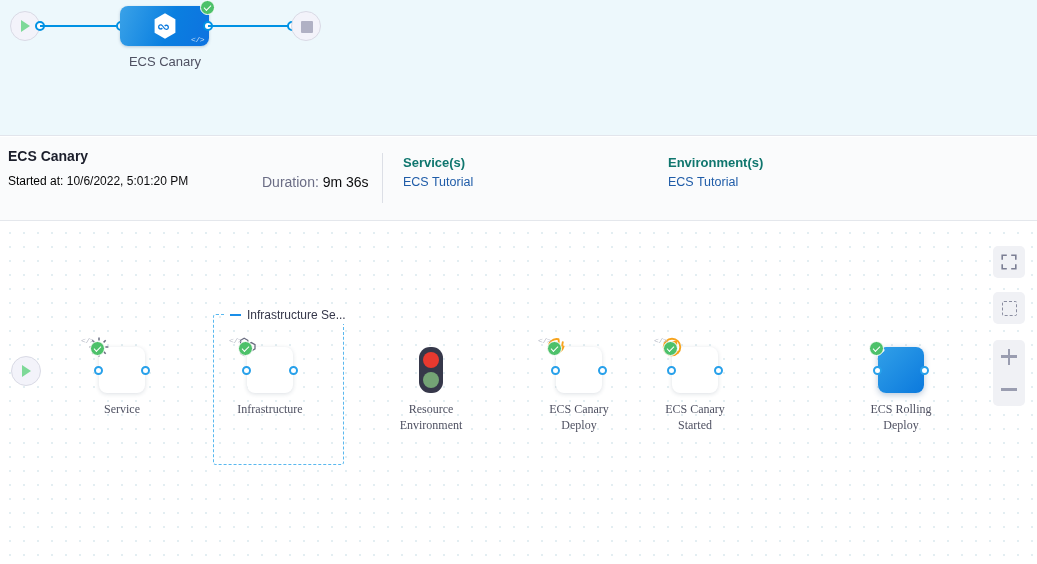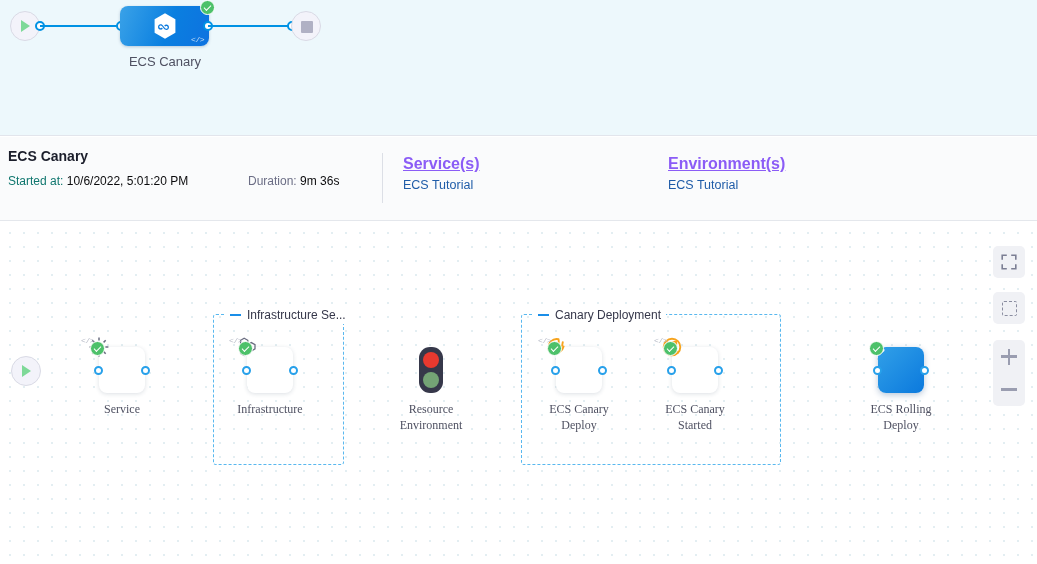--- a/index.html
+++ b/index.html
@@ -76,31 +76,31 @@
     position:absolute; left:0; top:137px; width:1037px; height:84px;
     background:#fafbfc; border-bottom:1px solid #e4e7ec;
   }
   .d-title{
     position:absolute; left:8px; top:11px;
     font-size:14px; font-weight:bold; color:#1b1e2b;
   }
   .d-started{
     position:absolute; left:8px; top:37px; font-size:12px; color:#0b0b0d;
   }
-  .d-started .lbl{ color:#0f766e; }
+  .d-started .lbl{ color:#000000; }
   .d-duration{
-    position:absolute; left:248px; top:37px; font-size:12px; color:#0b0b0d;
+    position:absolute; left:262px; top:37px; font-size:14px; color:#0b0b0d;
   }
   .d-duration .lbl{ color:#6b6d85; }
   .d-sep{
     position:absolute; left:382px; top:16px; width:1px; height:50px;
     background:#dcdfe6;
   }
   .d-col{ position:absolute; top:18px; }
-  .d-col .ck{ font-size:16px; font-weight:bold; color:#8b5cf6; display:block;text-decoration:underline; }
+  .d-col .ck{ font-size:13px; font-weight:bold; color:#0f766e; display:block; }
   .d-col .cv{ font-size:12.5px; color:#1f5ca8; display:block; margin-top:5px; }
   .d-col.svc{ left:403px; }
   .d-col.env{ left:668px; }
 
   
   .canvas{
     position:absolute; left:0; top:222px; width:1037px; height:342px;
     background-color:#ffffff;
     background-image:radial-gradient(#e3eef2 1.1px, transparent 1.2px);
     background-size:14px 14px; background-position:3px 4px;
@@ -241,26 +241,20 @@
 
 <div class="canvas">
 
   <div class="group" style="left:213px; top:92px; width:131px; height:151px;">
     <div class="group-label">
       <span class="dash"></span>
       <span>Infrastructure Se...</span>
     </div>
   </div>
 
-  <div class="group" style="left:521px; top:92px; width:260px; height:151px;">
-    <div class="group-label">
-      <span class="dash"></span>
-      <span>Canary Deployment</span>
-    </div>
-  </div>
 
 
   <div class="mini-start" style="left:11px; top:134px;">
     <div class="tri"></div>
   </div>
 
   <div class="node" style="left:99px; top:125px;">
     <div class="box"></div>
     <svg class="ico" width="24" height="24" viewBox="0 0 24 24">
       <g fill="none" stroke="#6a6d80" stroke-width="1.5">

